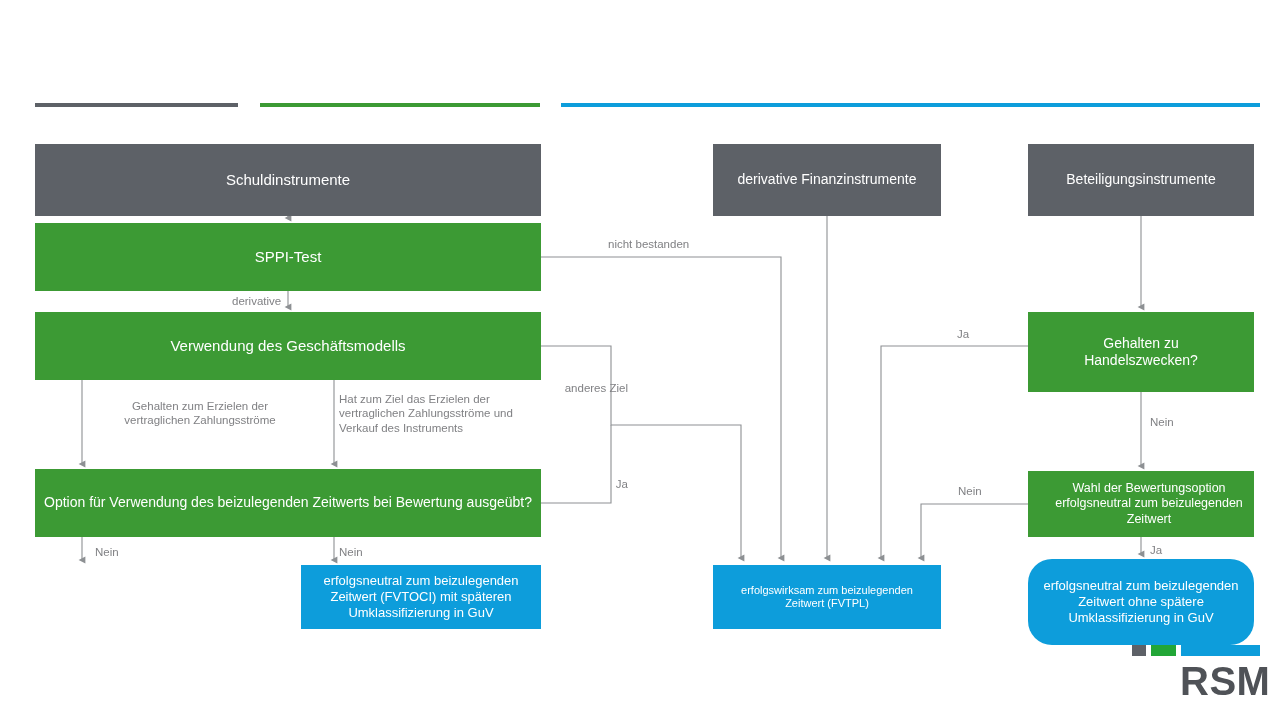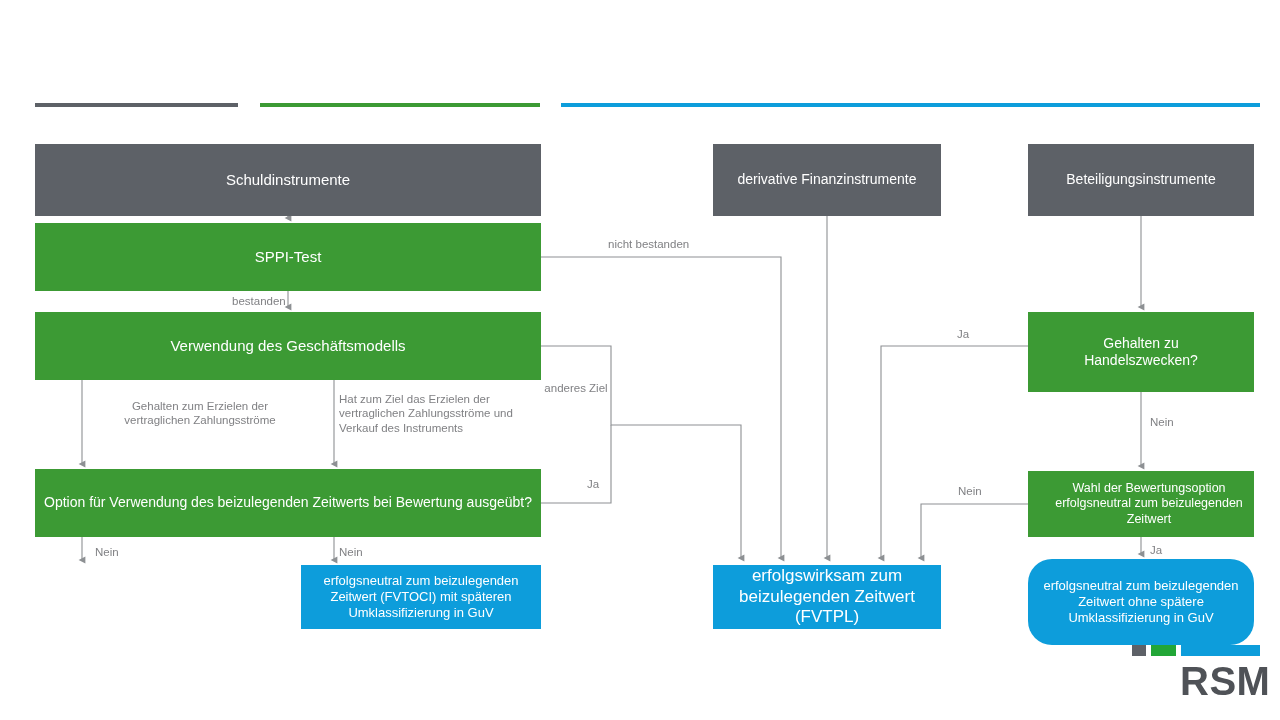--- a/index.html
+++ b/index.html
@@ -47,21 +47,21 @@
   .node-green { background: #3c9a34; }
   .node-blue  { background: #0d9ddb; }
   .edge-label {
     position: absolute;
     color: #808184;
     font-size: 11.5px;
     line-height: 1.25;
     white-space: pre-line;
   }
   .el-left   { text-align: left; }
-  .el-right  { text-align: center; }
+  .el-right  { text-align: right; margin-left: 20px; }
   .el-center { text-align: center; }
   #logo {
     position: absolute;
     left: 1132px;
     top: 645px;
     width: 128px;
     height: 62px;
   }
   #logo .sq {
     position: absolute;
@@ -162,29 +162,29 @@
 
   <div class="node node-green" style="left:1028px; top:471px; width:226px; height:66px; font-size:12.5px;padding-left:24px;">
     <span>Wahl der Bewertungsoption erfolgsneutral zum beizulegenden Zeitwert</span>
   </div>
 
 
   <div class="node node-blue" style="left:301px; top:565px; width:240px; height:64px; font-size:13px;">
     <span>erfolgsneutral zum beizulegenden Zeitwert (FVTOCI) mit späteren Umklassifizierung in GuV</span>
   </div>
 
-  <div class="node node-blue" style="left:713px; top:565px; width:228px; height:64px; font-size:17px;">
+  <div class="node node-blue" style="left:713px; top:565px; width:228px; height:64px; font-size:11px;">
     <span>erfolgswirksam zum beizulegenden Zeitwert (FVTPL)</span>
   </div>
 
   <div class="node node-blue" style="left:1028px; top:559px; width:226px; height:86px; font-size:13px;border-radius:24px;">
     <span>erfolgsneutral zum beizulegenden Zeitwert ohne spätere Umklassifizierung in GuV</span>
   </div>
 
-  <div class="edge-label el-left" style="left:232px; top:294px; width:90px;">bestanden</div>
+  <div class="edge-label el-left" style="left:232px; top:294px; width:90px;">derivative</div>
 
   <div class="edge-label el-left" style="left:608px; top:237px; width:130px;">nicht bestanden</div>
 
   <div class="edge-label el-center" style="left:105px; top:399px; width:190px;">Gehalten zum Erzielen der vertraglichen Zahlungsströme</div>
 
   <div class="edge-label el-left" style="left:339px; top:392px; width:206px;">Hat zum Ziel das Erzielen der vertraglichen Zahlungsströme und Verkauf des Instruments</div>
 
   <div class="edge-label el-right" style="left:544px; top:381px; width:64px;">anderes Ziel</div>
 
   <div class="edge-label el-right" style="left:578px; top:477px; width:30px;">Ja</div>

